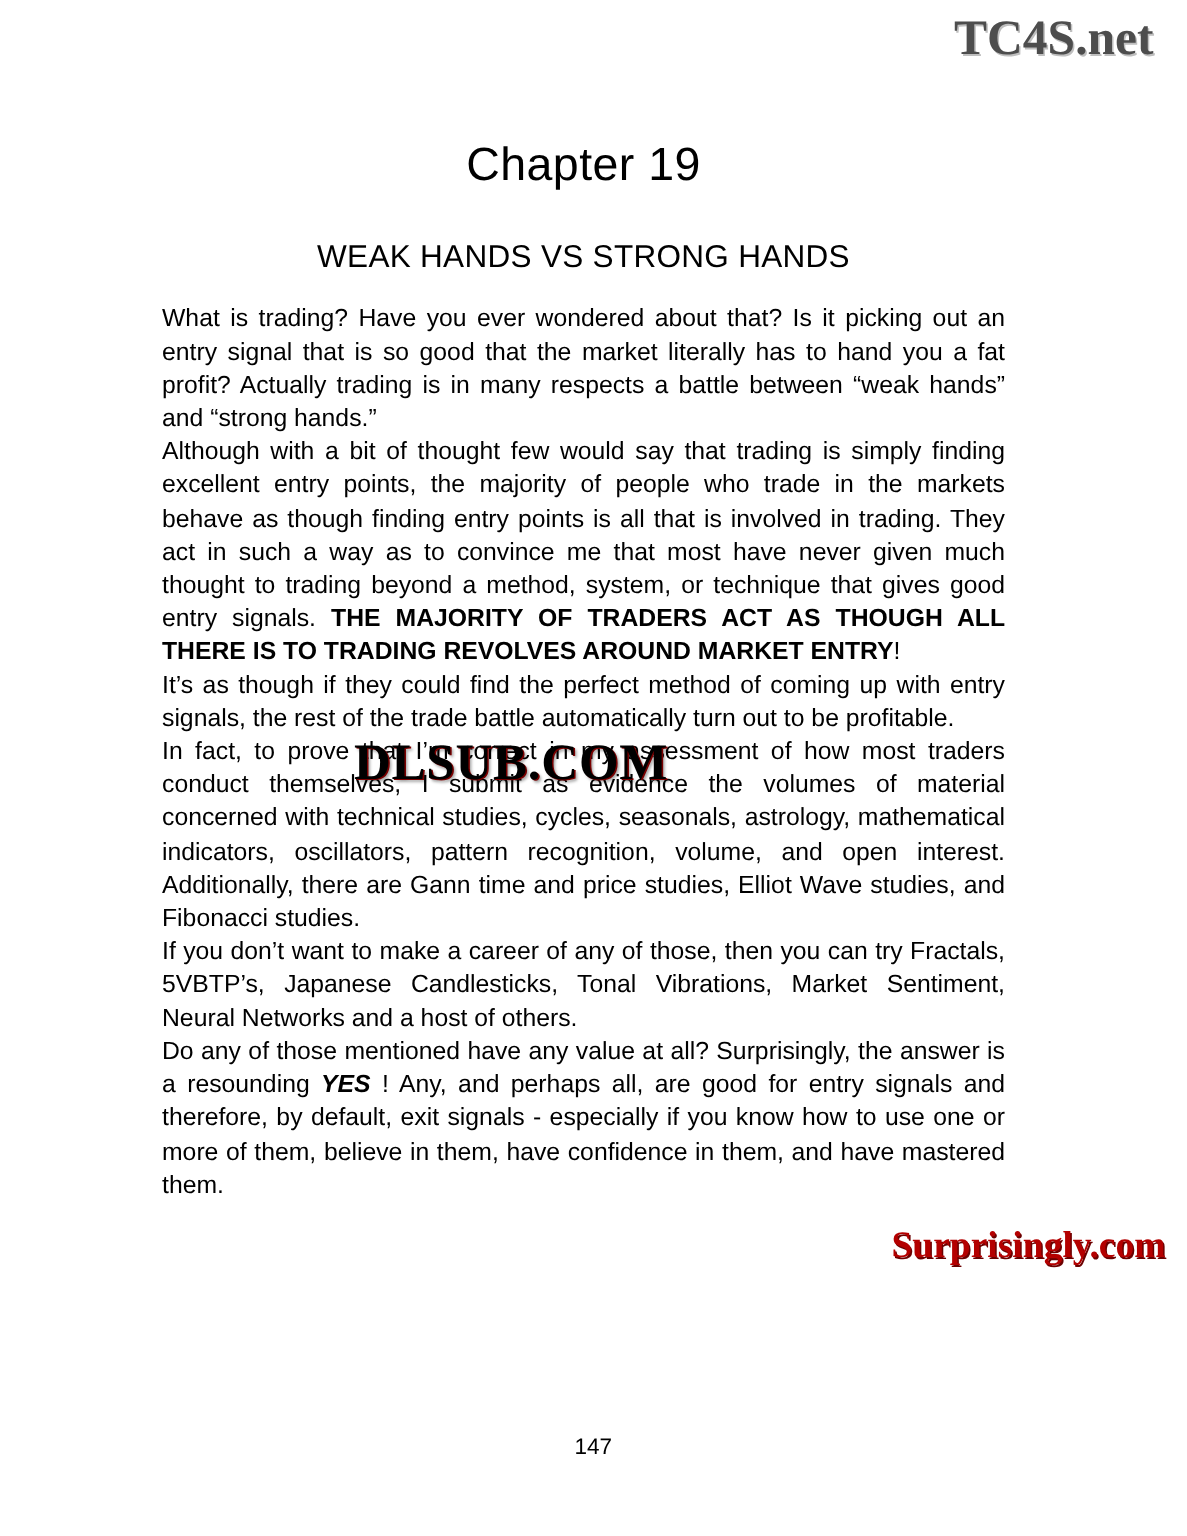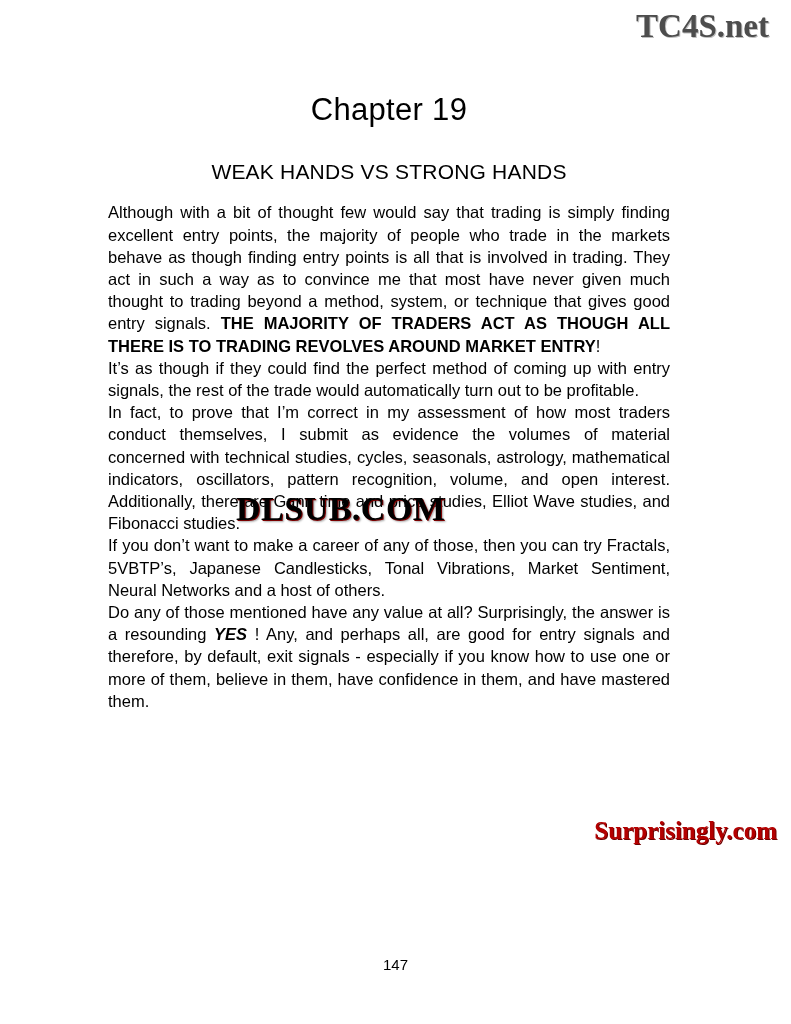--- a/index.html
+++ b/index.html
@@ -104,24 +104,25 @@
 <div class="page">
 
   <div class="top-watermark">TC4S.net</div>
 
   <div class="content">
 
     <h1 class="chapter-title">Chapter 19</h1>
 
     <h2 class="chapter-subtitle">WEAK HANDS VS STRONG HANDS</h2>
 
+    <p class="body-text first-para">What is trading?  Have you ever wondered about that?  Is it picking out an entry signal that is so good that the market literally has to hand you a fat profit? Actually trading is in many respects a battle between “weak hands” and “strong hands.”</p>
 
     <p class="body-text para-gap-large"><span>Although with a bit of thought few would say that trading is simply finding excellent entry points, the majority of people who trade in the markets behave as though finding entry points is all that is involved in trading. They act in such a way as to convince me that most have never given much thought to trading beyond a  method, system, or technique that gives good entry signals.   </span><span class="bold">THE MAJORITY OF TRADERS ACT AS THOUGH ALL THERE IS TO TRADING REVOLVES AROUND MARKET ENTRY</span><span>!</span></p>
 
-    <p class="body-text para-gap-large">It’s as though if they could find the perfect method of coming up with entry signals, the rest of the trade would automatically turn out to be profitable.</p>
+    <p class="body-text para-gap-large">It’s as though if they could find the perfect method of coming up with entry signals, the rest of the trade battle automatically turn out to be profitable.</p>
 
     <p class="body-text para-gap-large">In fact, to prove that I’m correct in my assessment of how most traders conduct themselves, I submit as evidence the volumes of material concerned with technical studies, cycles, seasonals, astrology, mathematical indicators, oscillators, pattern recognition, volume, and open interest.  Additionally, there are Gann time and price studies, Elliot Wave studies, and Fibonacci studies.</p>
 
     <p class="body-text para-gap-small">If you don’t want to make a career of any of those, then you can try Fractals, 5VBTP’s, Japanese Candlesticks, Tonal Vibrations, Market Sentiment, Neural Networks and a host of others.</p>
 
     <p class="body-text para-gap-med"><span>Do any of those mentioned have any value at all?  Surprisingly, the answer is a resounding  </span><span class="bolditalic">YES</span><span> !  Any, and perhaps all, are good for entry signals and therefore, by default, exit signals - especially if you know how to use one or more of them, believe in them, have confidence in them, and have mastered them.</span></p>
 
   </div>
 
   <div class="center-watermark">DLSUB.COM</div>

